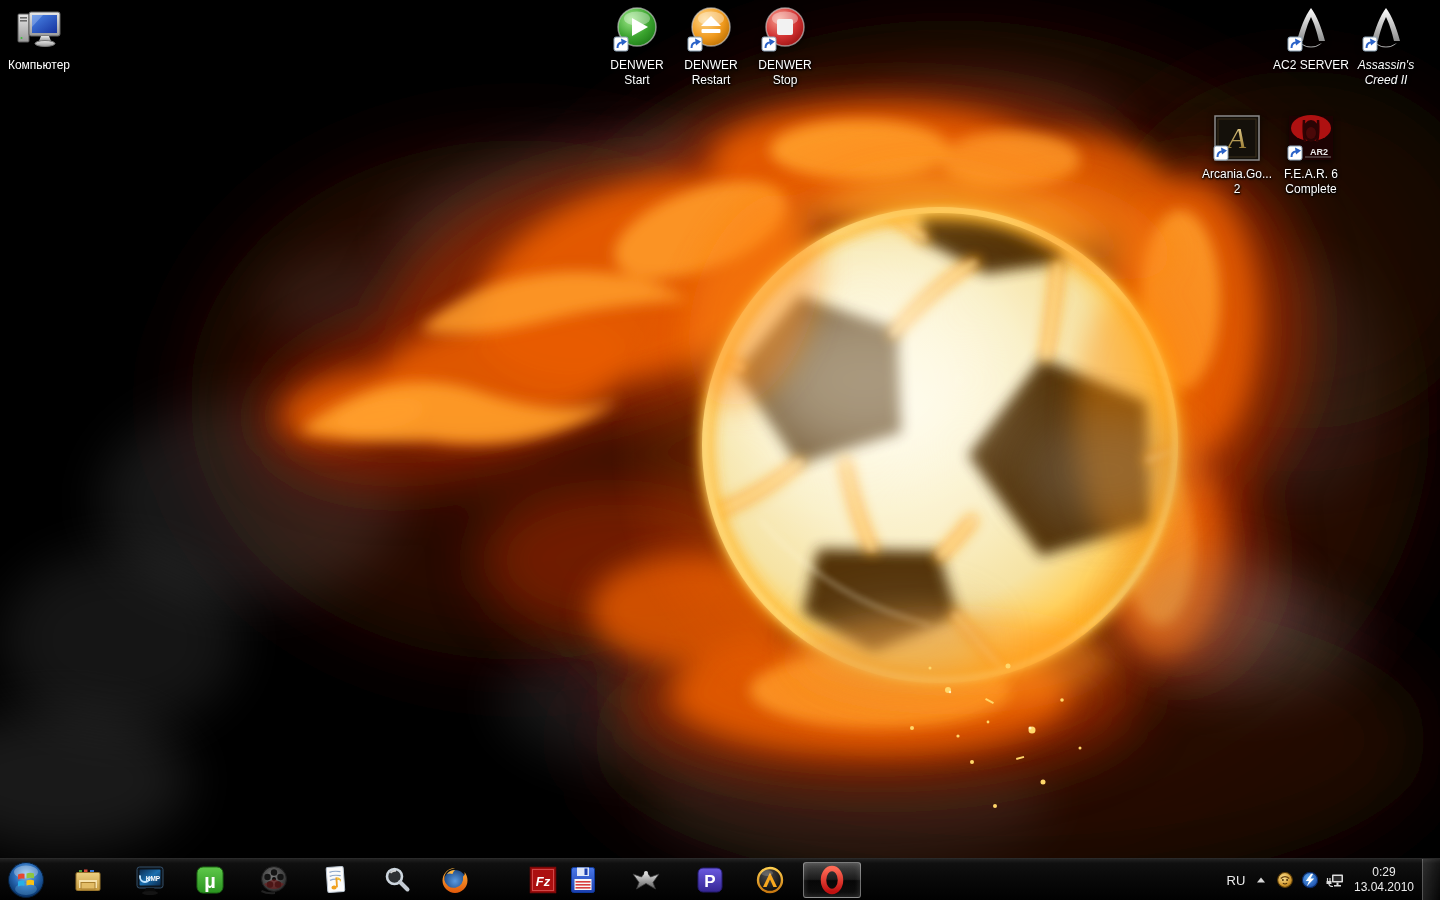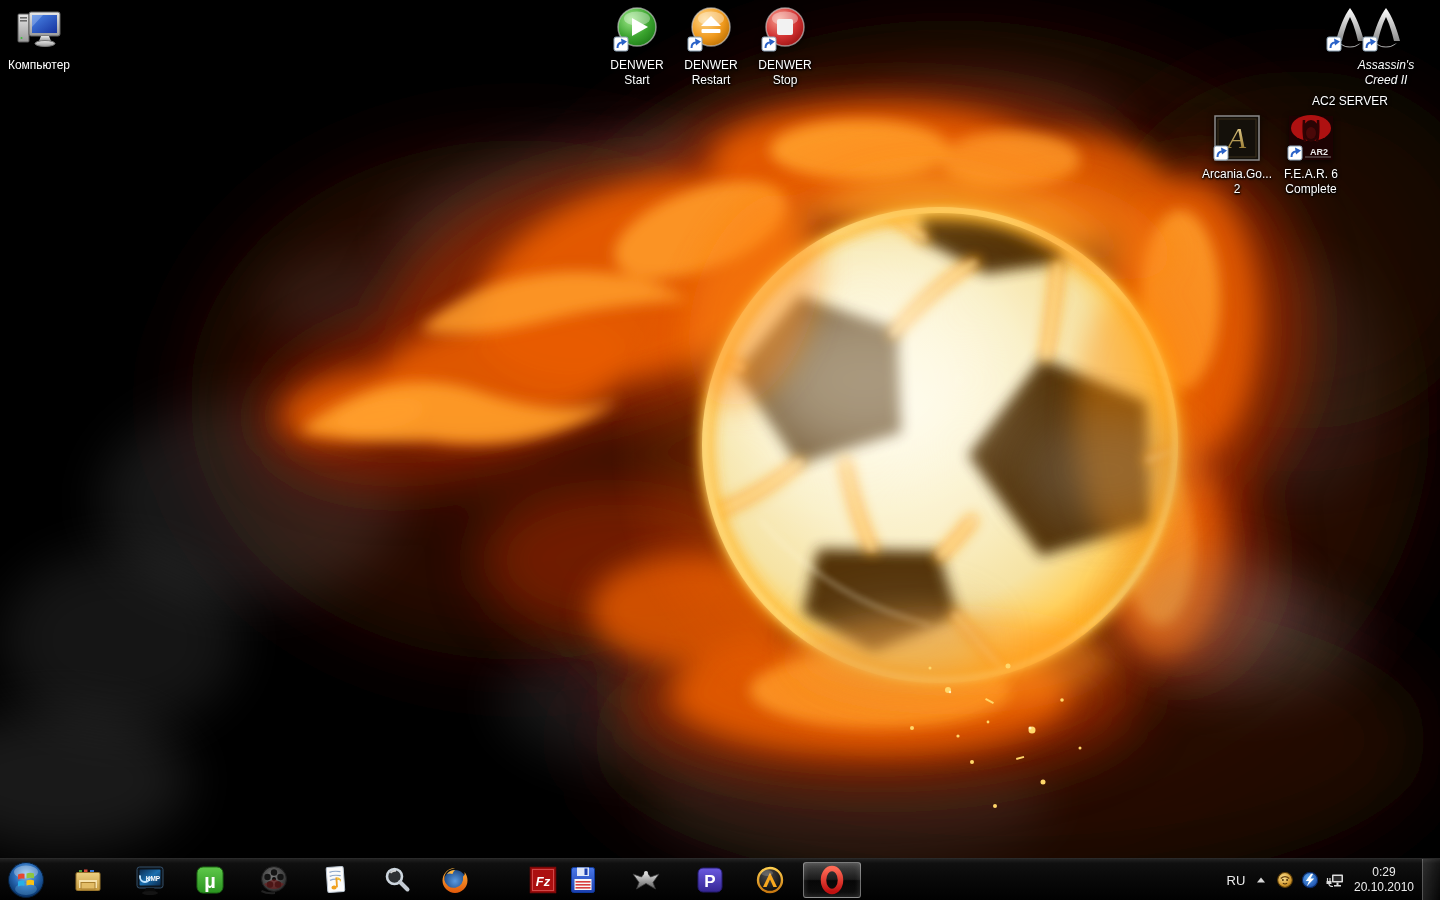--- a/index.html
+++ b/index.html
@@ -364,21 +364,21 @@
           <path d="M4.5 43 Q4.5 37.5 9 37.5" stroke="#2a62c8" stroke-width="2" fill="none"></path>
           <polygon points="8,33.5 14,36.5 9,40.5" fill="#2a62c8"></polygon>
         </g>
       </svg>
     </div>
     <div class="dlabel">DENWER
 Stop</div>
   </div>
 
 
-  <div class="dicon" style="left:1311px; top:5px;gap:36px;">
+  <div class="dicon" style="left:1272px; top:5px;">
     <div class="glyph">
       <svg viewBox="0 0 48 48" width="48" height="48">
         <path d="M24 3 C18 11 13 24 10 36 L16 36 C18 27 21 18 24 12 C27 18 30 27 32 36 L38 36 C35 24 30 11 24 3 Z" fill="url(#g-ins)"></path>
         <path d="M13 38 Q24 45 35 38 Q29 43 24 42.5 Q19 43 13 38 Z" fill="url(#g-ins)"></path>
         <g>
           <rect x="1" y="32" width="14" height="14" rx="2" fill="#fff" stroke="#8aa0b4"></rect>
           <path d="M4.5 43 Q4.5 37.5 9 37.5" stroke="#2a62c8" stroke-width="2" fill="none"></path>
           <polygon points="8,33.5 14,36.5 9,40.5" fill="#2a62c8"></polygon>
         </g>
       </svg>
@@ -609,18 +609,18 @@
         <rect x="11.5" y="11" width="2" height="2.5" fill="#dcdcdc"></rect>
         <rect x="9" y="13.5" width="7" height="1.5" fill="#dcdcdc"></rect>
         <path d="M2.5 6.5 v3 M5 6.5 v3" stroke="#dcdcdc" stroke-width="1.2"></path>
         <rect x="1.5" y="9.5" width="5" height="3" fill="#dcdcdc"></rect>
         <path d="M4 12.5 q0 2.5 4 2.5" stroke="#dcdcdc" stroke-width="1.2" fill="none"></path>
       </svg>
     </span>
 
     <div id="clock">
       <div>0:29</div>
-      <div>20.10.2010</div>
+      <div>13.04.2010</div>
     </div>
 
     <div id="showdesk"></div>
   </div>
 </div>
 
 </body></html>

